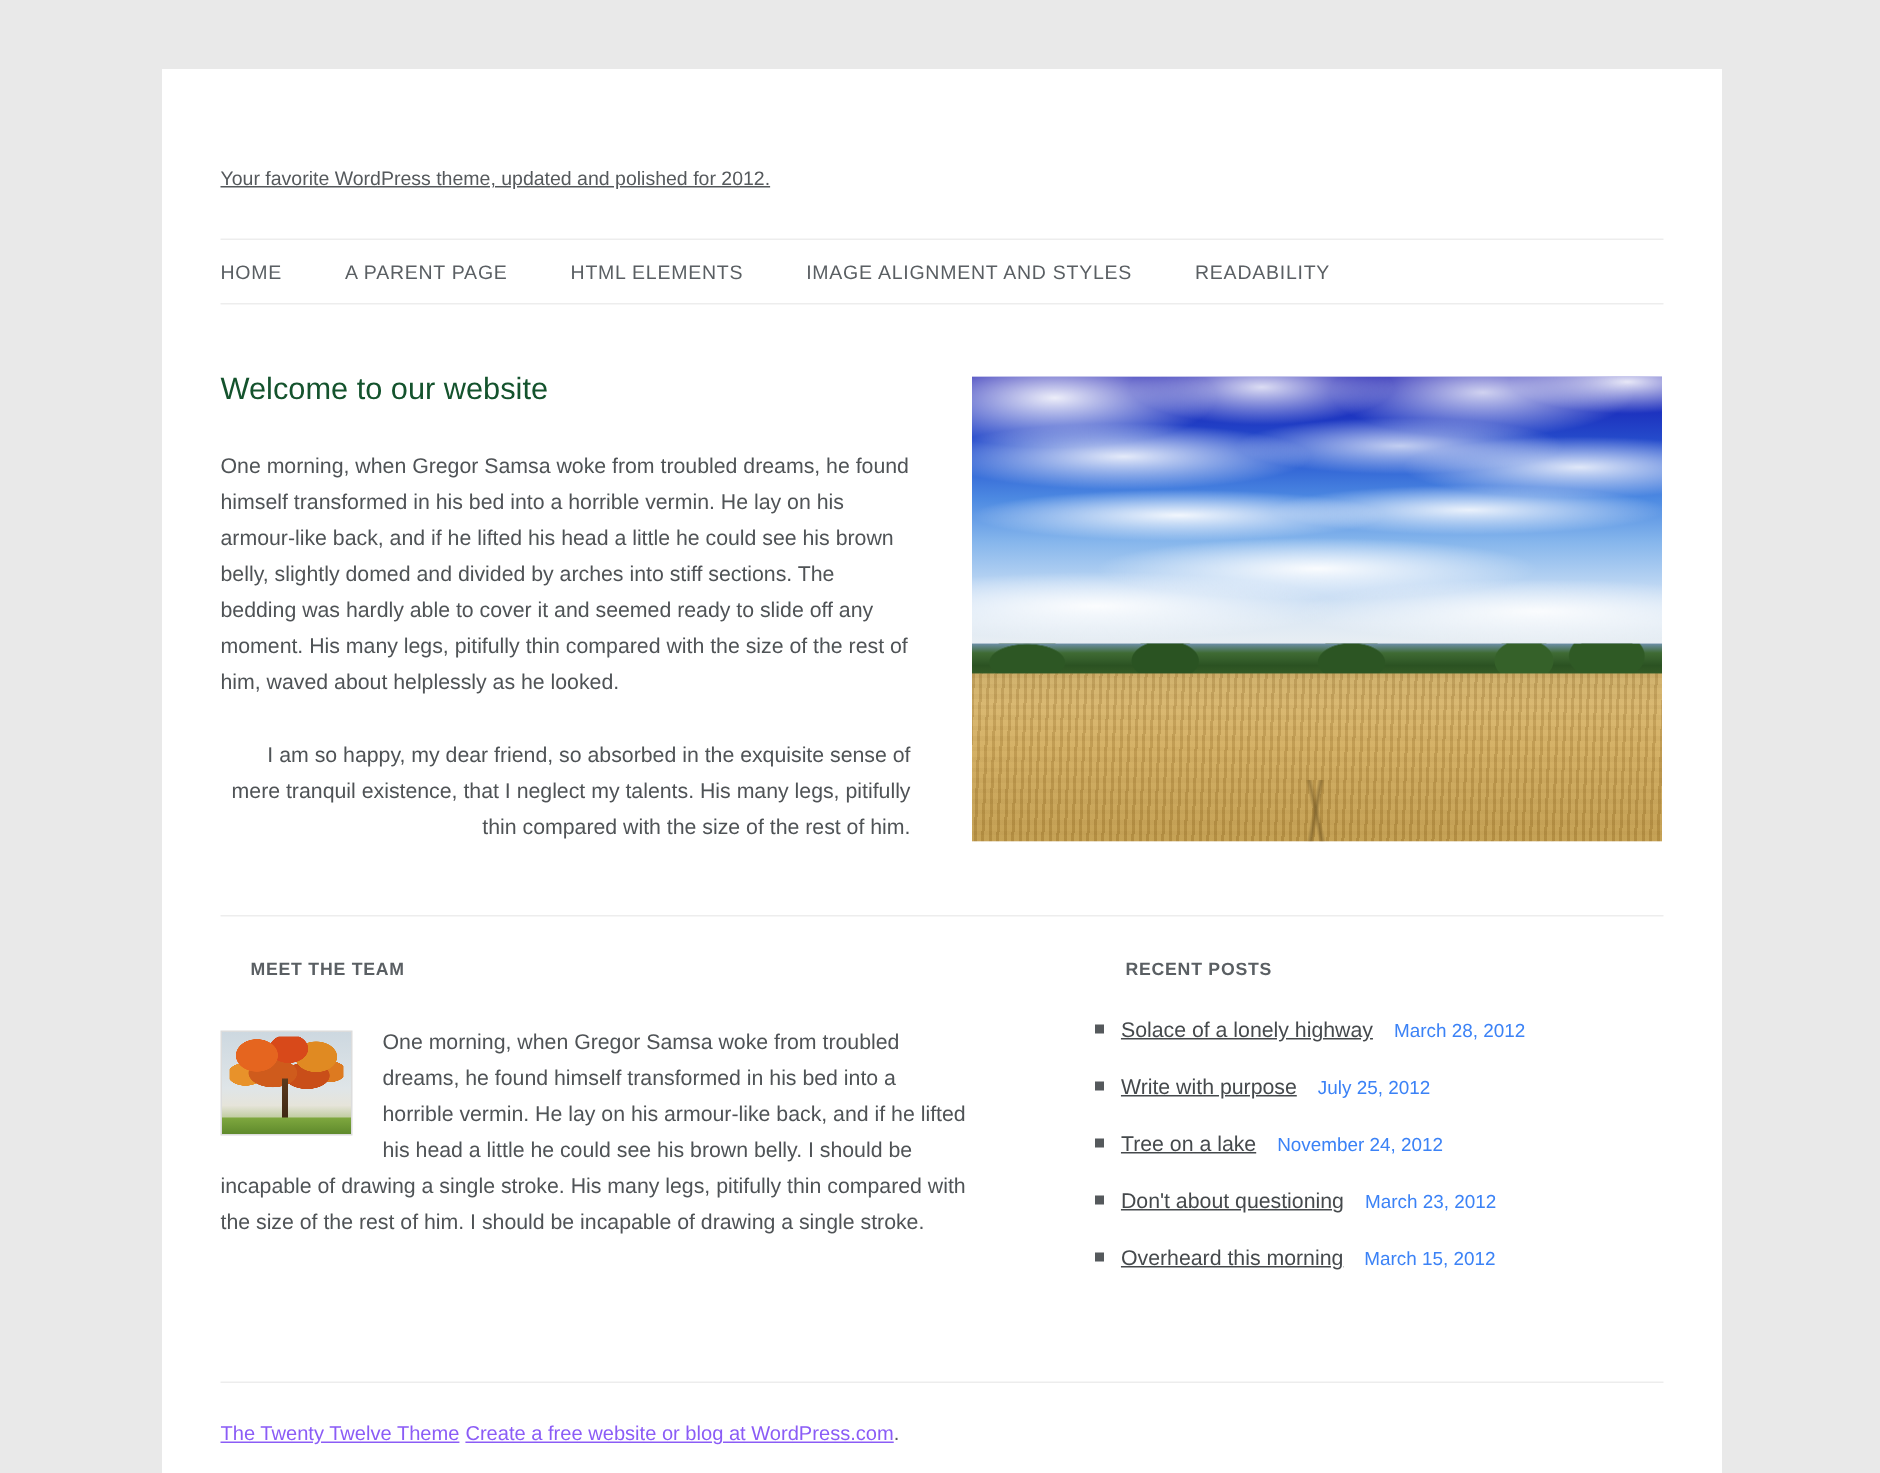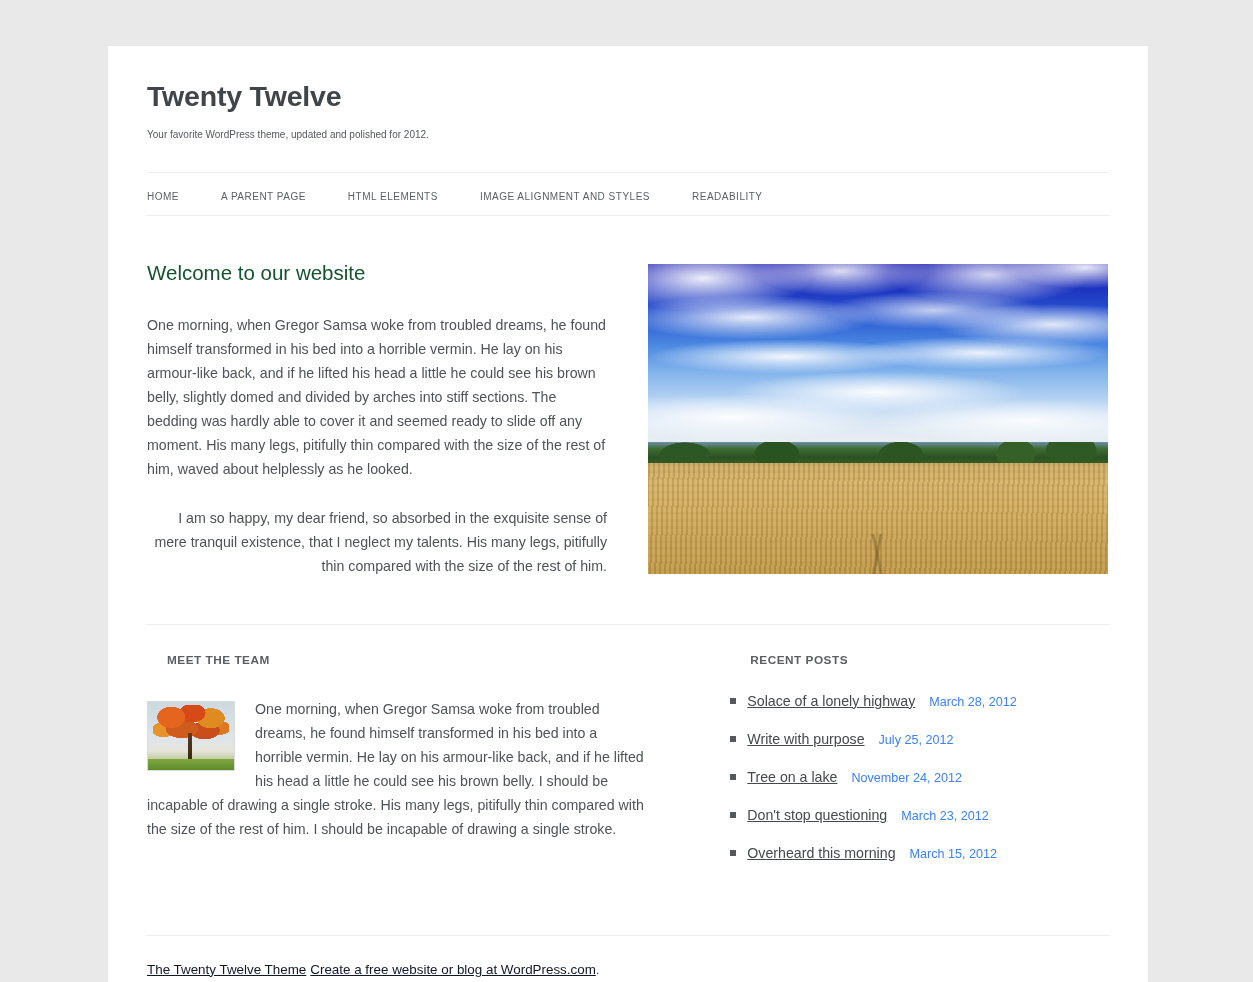--- a/index.html
+++ b/index.html
@@ -16,34 +16,34 @@
     background: #ffffff;
     padding: 0 39px;
   }
   
   .site-header { padding-top: 33px; }
   .site-title {
     font-size: 28.5px; font-weight: bold; color: #3f4549;
     letter-spacing: -0.2px; line-height: 1.2;
   }
   .site-description {
-    margin-top: 14px; font-size: 10px; color: #55595c; line-height: 1.5;
+    margin-top: 30px; font-size: 13px; color: #55595c; line-height: 1.5; text-decoration: underline;
   }
   
   .main-nav {
     margin-top: 30px;
     border-top: 1px solid #ededed;
     border-bottom: 1px solid #ededed;
     height: 44px;
   }
   .nav-list { list-style: none; display: flex; align-items: center; height: 44px; }
   .nav-item { margin-right: 42px; }
   .nav-item:last-child { margin-right: 0; }
   .nav-link {
-    font-size: 10px; color: #5a5f63; text-decoration: none;
+    font-size: 13px; color: #5a5f63; text-decoration: none;
     letter-spacing: 0.5px; text-transform: uppercase; white-space: nowrap;
   }
   
   .content-row { display: flex; padding-top: 44px; }
   .content-left { width: 460px; }
   .entry-title {
     font-size: 20.5px; color: #14532d; font-weight: normal; line-height: 1.3;
   }
   .entry-text {
     margin-top: 26px; font-size: 14.2px; line-height: 24px; color: #4f5356;
@@ -142,31 +142,30 @@
     width: 6px; height: 6px; background: #55595c; flex: 0 0 6px;
     margin-right: 11px; position: relative; top: -2px;
   }
   .post-link {
     font-size: 14.2px; color: #45494c; text-decoration: underline; white-space: nowrap;
   }
   .post-date { font-size: 12.6px; color: #3b82f6; margin-left: 14px; white-space: nowrap; }
   
   .site-footer { border-top: 1px solid #ededed; margin-top: 52px; padding-top: 26px; padding-bottom: 28px; }
   .footer-text { font-size: 13.4px; color: #55595c; }
-  .footer-link { color: #0f172a; text-decoration: underline; }
+  .footer-link { color: #8b5cf6; text-decoration: underline; }
   .footer-sep { display: inline-block; width: 4px; }
 </style>
 </head>
 <body>
 
 <div class="page-bg">
   <div class="site">
 
     <header class="site-header">
-      <h1 class="site-title">Twenty Twelve</h1>
       <p class="site-description">Your favorite WordPress theme, updated and polished for 2012.</p>
     </header>
 
     <nav class="main-nav">
       <ul class="nav-list">
         <li class="nav-item">
           <a class="nav-link" href="#">Home</a>
         </li>
         <li class="nav-item">
           <a class="nav-link" href="#">A Parent Page</a>
@@ -228,21 +227,21 @@
             <a class="post-link" href="#">Write with purpose</a>
             <span class="post-date">July 25, 2012</span>
           </li>
           <li class="post-item">
             <span class="post-bullet"></span>
             <a class="post-link" href="#">Tree on a lake</a>
             <span class="post-date">November 24, 2012</span>
           </li>
           <li class="post-item">
             <span class="post-bullet"></span>
-            <a class="post-link" href="#">Don't stop questioning</a>
+            <a class="post-link" href="#">Don't about questioning</a>
             <span class="post-date">March 23, 2012</span>
           </li>
           <li class="post-item">
             <span class="post-bullet"></span>
             <a class="post-link" href="#">Overheard this morning</a>
             <span class="post-date">March 15, 2012</span>
           </li>
         </ul>
       </div>
     </div>

